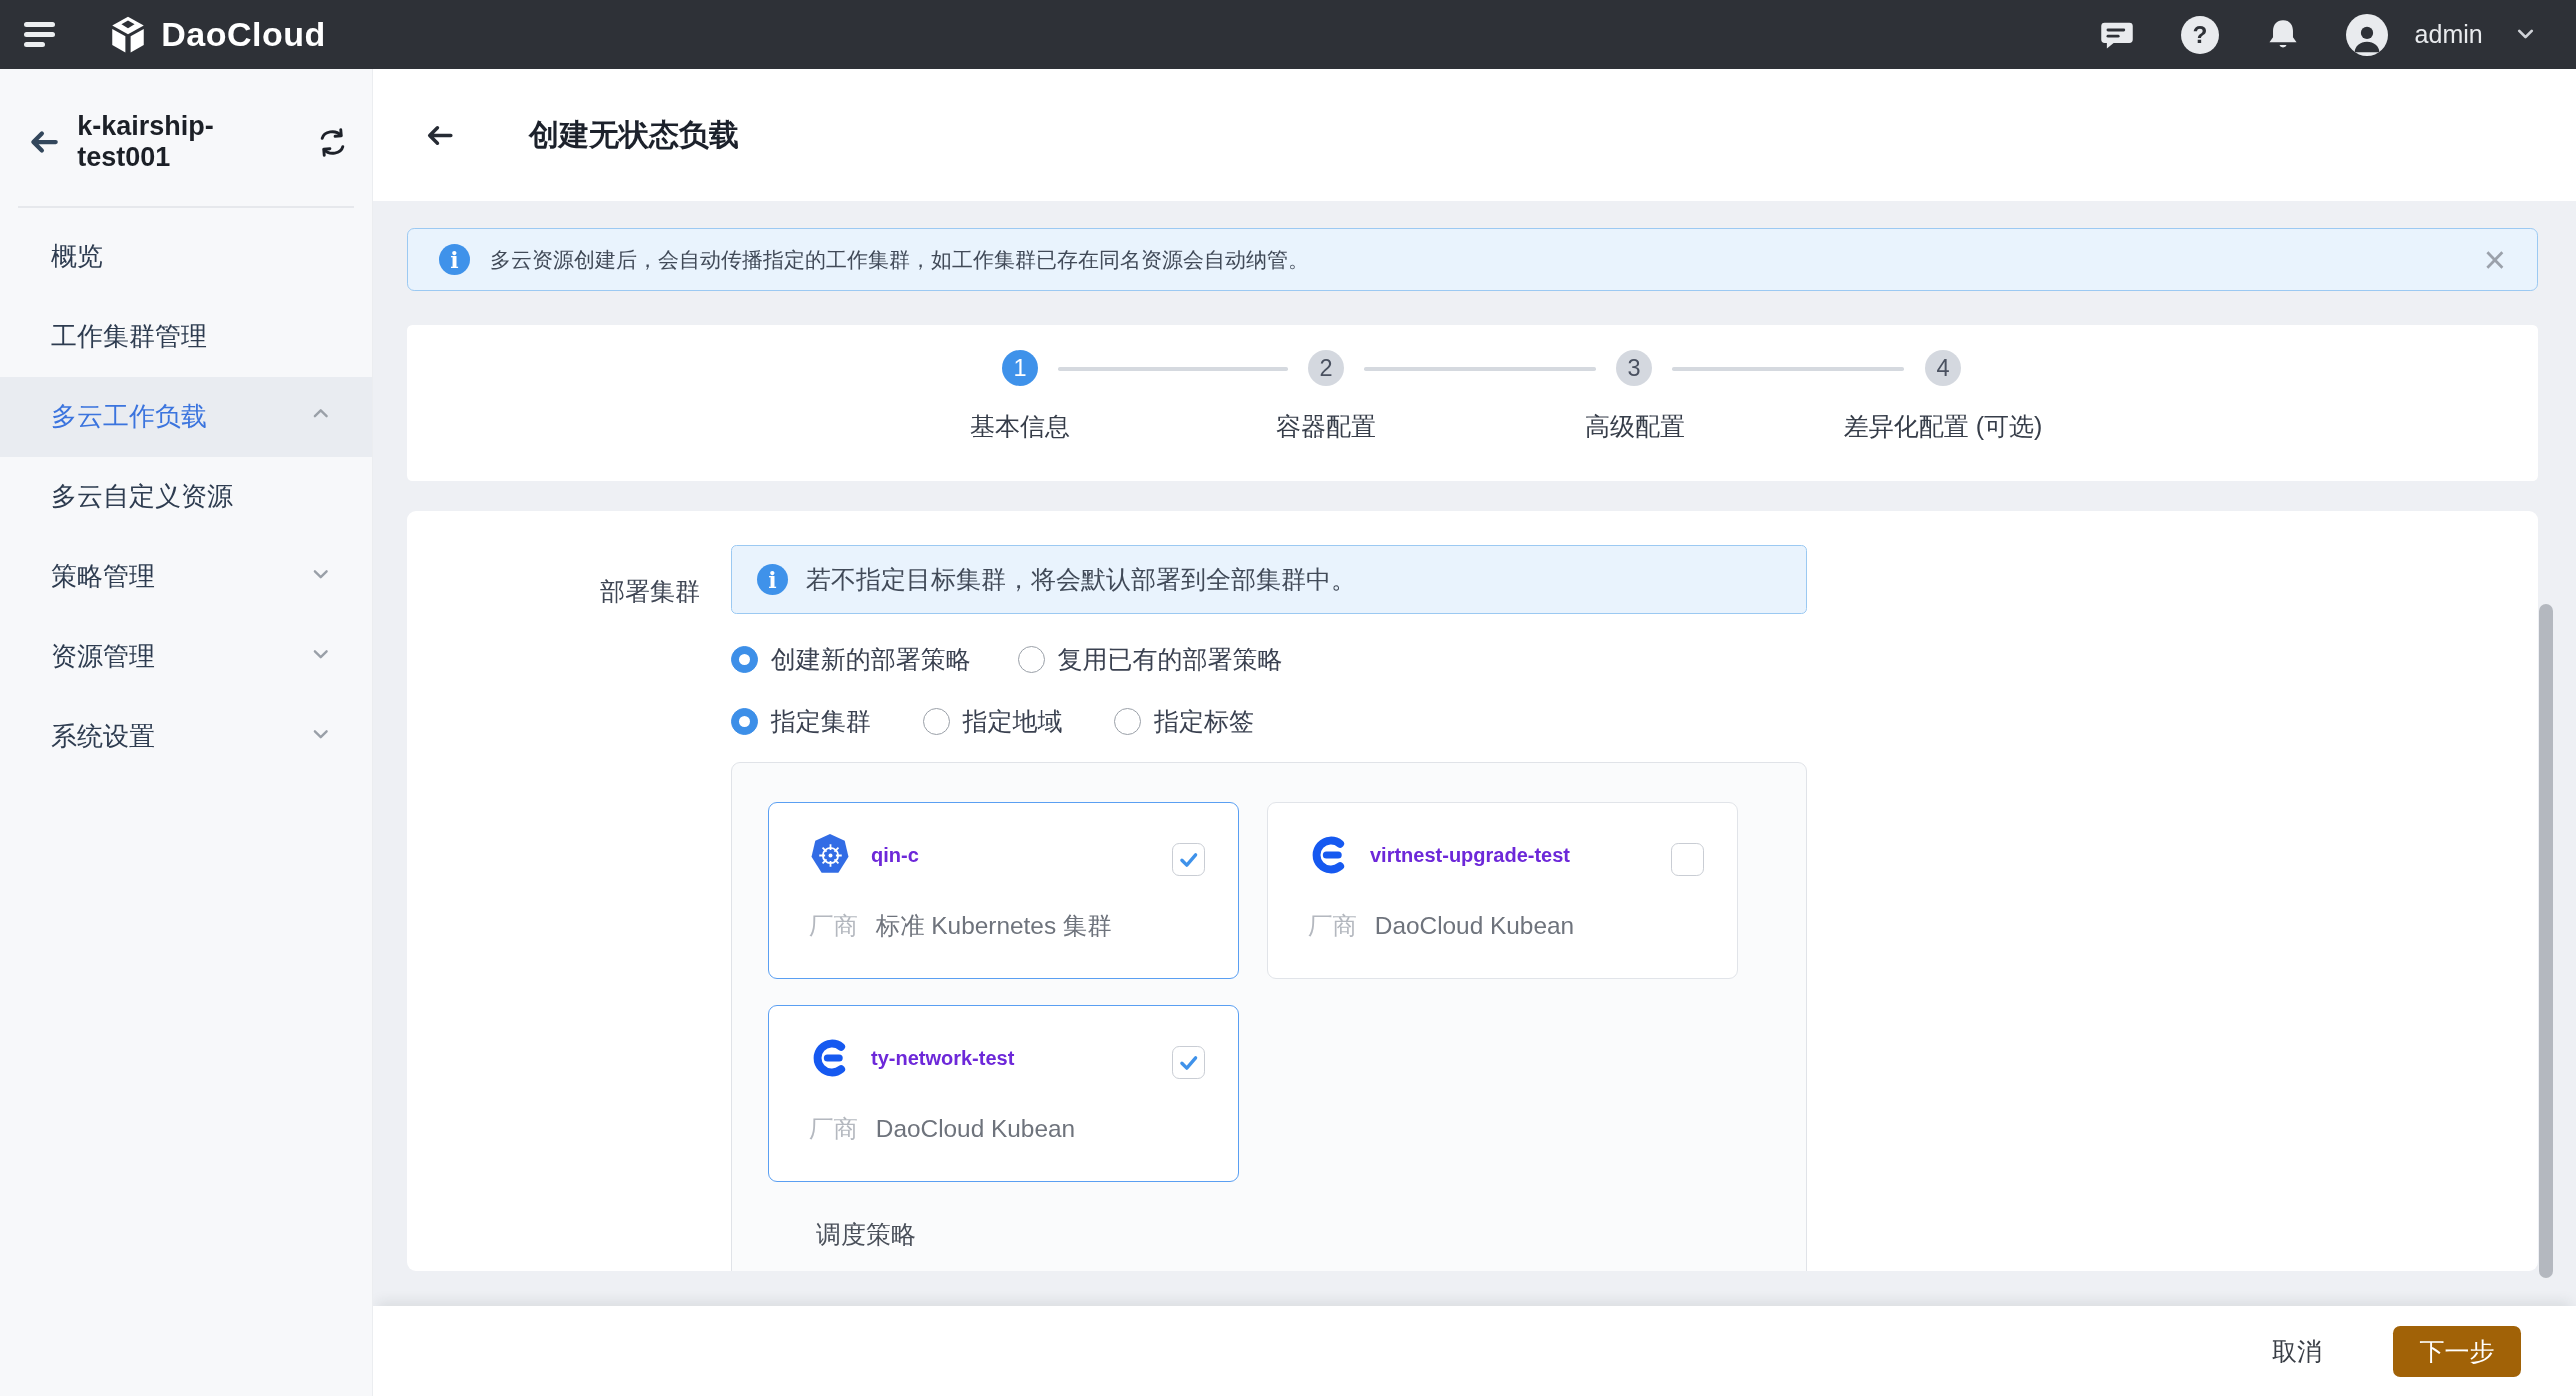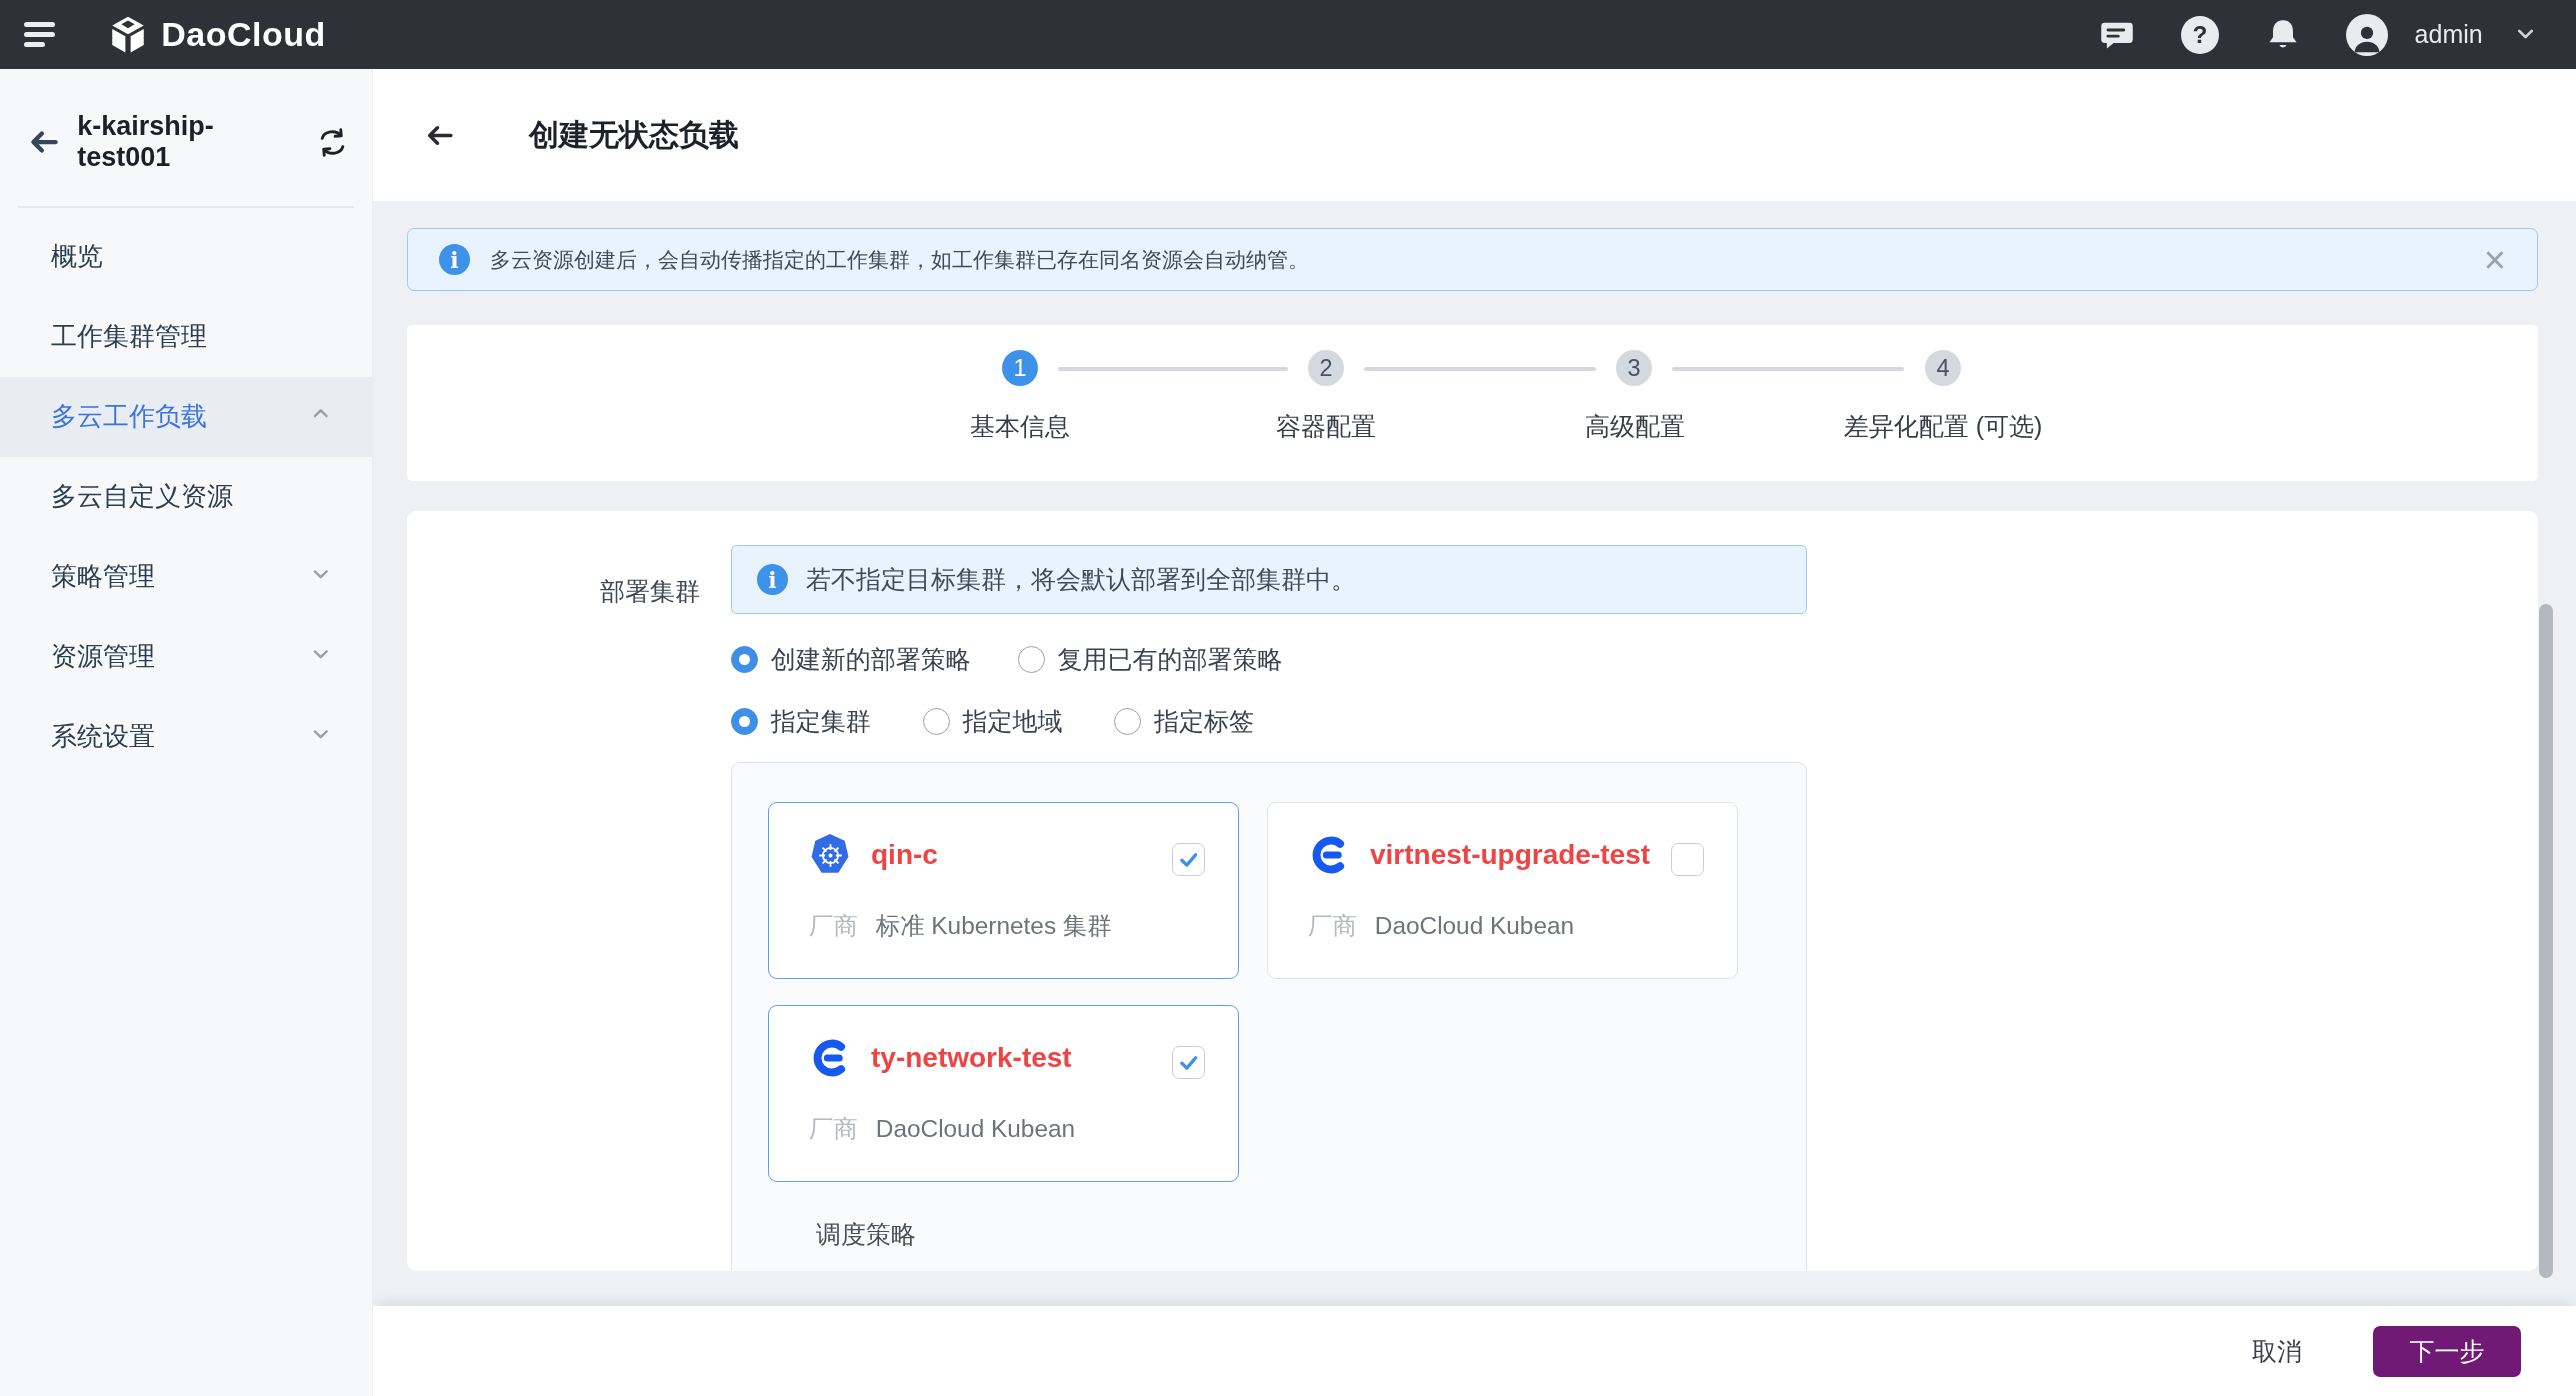--- a/index.html
+++ b/index.html
@@ -69,33 +69,33 @@
   .radio.checked::after { content:""; position:absolute; left:50%; top:50%; width:11px; height:11px; margin:-5.4px 0 0 -5.4px; border-radius:50%; background:#fff; }
   .radio-label { font-size:25px; color:#3a4150; }
 
   .cluster-box { position:absolute; left:324px; top:251px; width:1076px; height:633px; background:#fafbfc; border:1.8px solid #e0e3e8; border-radius:9px; }
   .card { position:absolute; width:471px; height:177px; background:#ffffff; border:1.8px solid #e1e4e9; border-radius:9px; cursor:pointer; }
   .card.selected { border-color:#5a9ff2; }
   .card.c1 { left:36px; top:39px; }
   .card.c2 { left:535px; top:39px; }
   .card.c3 { left:36px; top:242px; }
   .card-top { position:absolute; left:40px; top:31px; display:flex; align-items:center; gap:20px; }
-  .card-name { font-size:28px; font-weight:700; color:#ef4444; }
+  .card-name { font-size:20px; font-weight:700; color:#6d28d9; }
   .card-vendor { position:absolute; left:40px; top:107px; display:flex; align-items:center; gap:18px; }
   .vendor-key { font-size:24.4px; color:#b4b8bf; }
   .vendor-val { font-size:24.4px; color:#6e737c; }
   .checkbox { position:absolute; right:33px; top:40px; width:33px; height:33px; border:1.8px solid #c9cdd4; border-radius:7.2px; background:#fff; display:flex; align-items:center; justify-content:center; cursor:pointer; }
   .k8s-icon { width:42px; height:42px; background:#326ce5; clip-path:polygon(50% 0%, 85% 16%, 94% 54%, 70% 92%, 30% 92%, 6% 54%, 15% 16%); display:flex; align-items:center; justify-content:center; flex:0 0 auto; }
   .kubean-icon { width:42px; height:42px; display:flex; align-items:center; justify-content:center; flex:0 0 auto; }
   .schedule-label { position:absolute; left:84px; top:455px; font-size:25px; font-weight:500; color:#4a505a; }
 
   
   .footerbar { position:absolute; left:373px; right:0; bottom:0; height:91px; background:#ffffff; box-shadow:0 -7.2px 12.7px -3.6px rgba(31,35,41,0.10); display:flex; align-items:center; justify-content:flex-end; padding-right:55px; z-index:15; }
   .btn-cancel { background:transparent; border:none; font-size:25px; color:#393e46; cursor:pointer; margin-right:71px; font-family:inherit; }
-  .btn-next { width:148px; height:51px; border:none; border-radius:7.2px; background:#701a75; color:#ffffff; font-size:25px; cursor:pointer; font-family:inherit; }
+  .btn-next { width:128px; height:51px; border:none; border-radius:7.2px; background:#a16207; color:#ffffff; font-size:25px; cursor:pointer; font-family:inherit; }
 
   .scroll-thumb { position:absolute; left:2539px; top:604px; width:13.6px; height:674px; background:#b4b8bf; border-radius:7.2px; z-index:25; cursor:pointer; }
 </style>
 </head>
 <body>
 
 <div class="root">
 
   <div class="topbar">
     <div class="hamburger">

